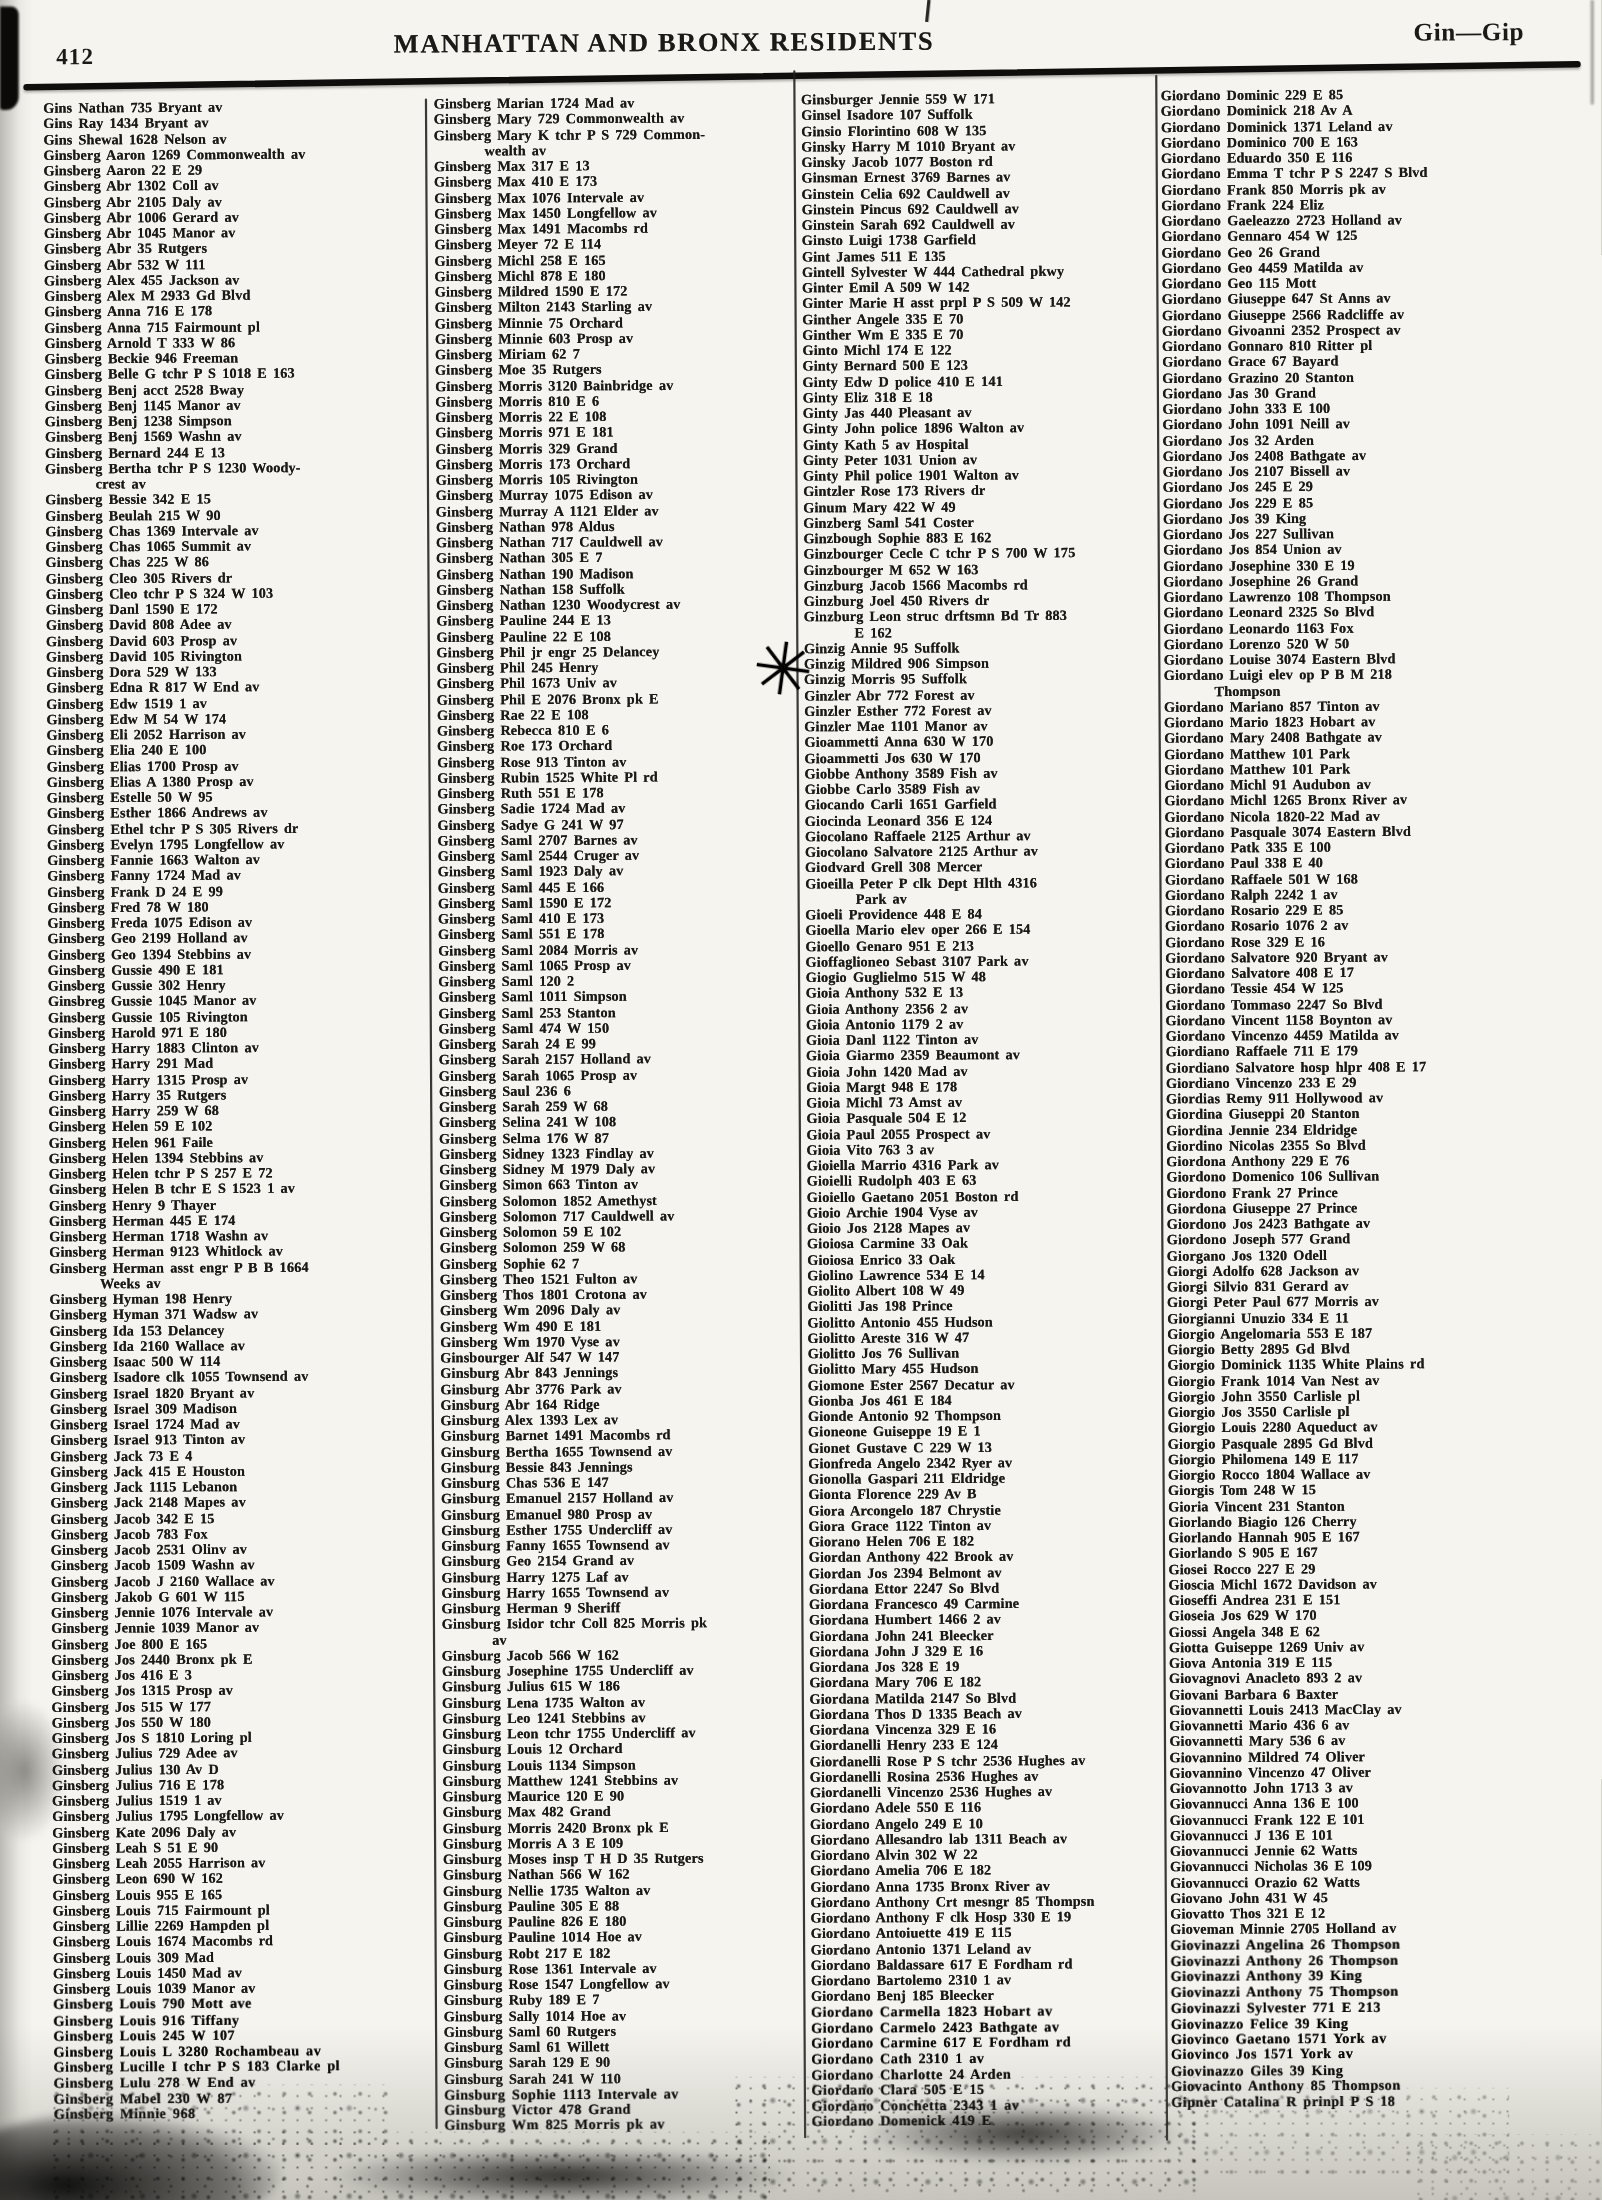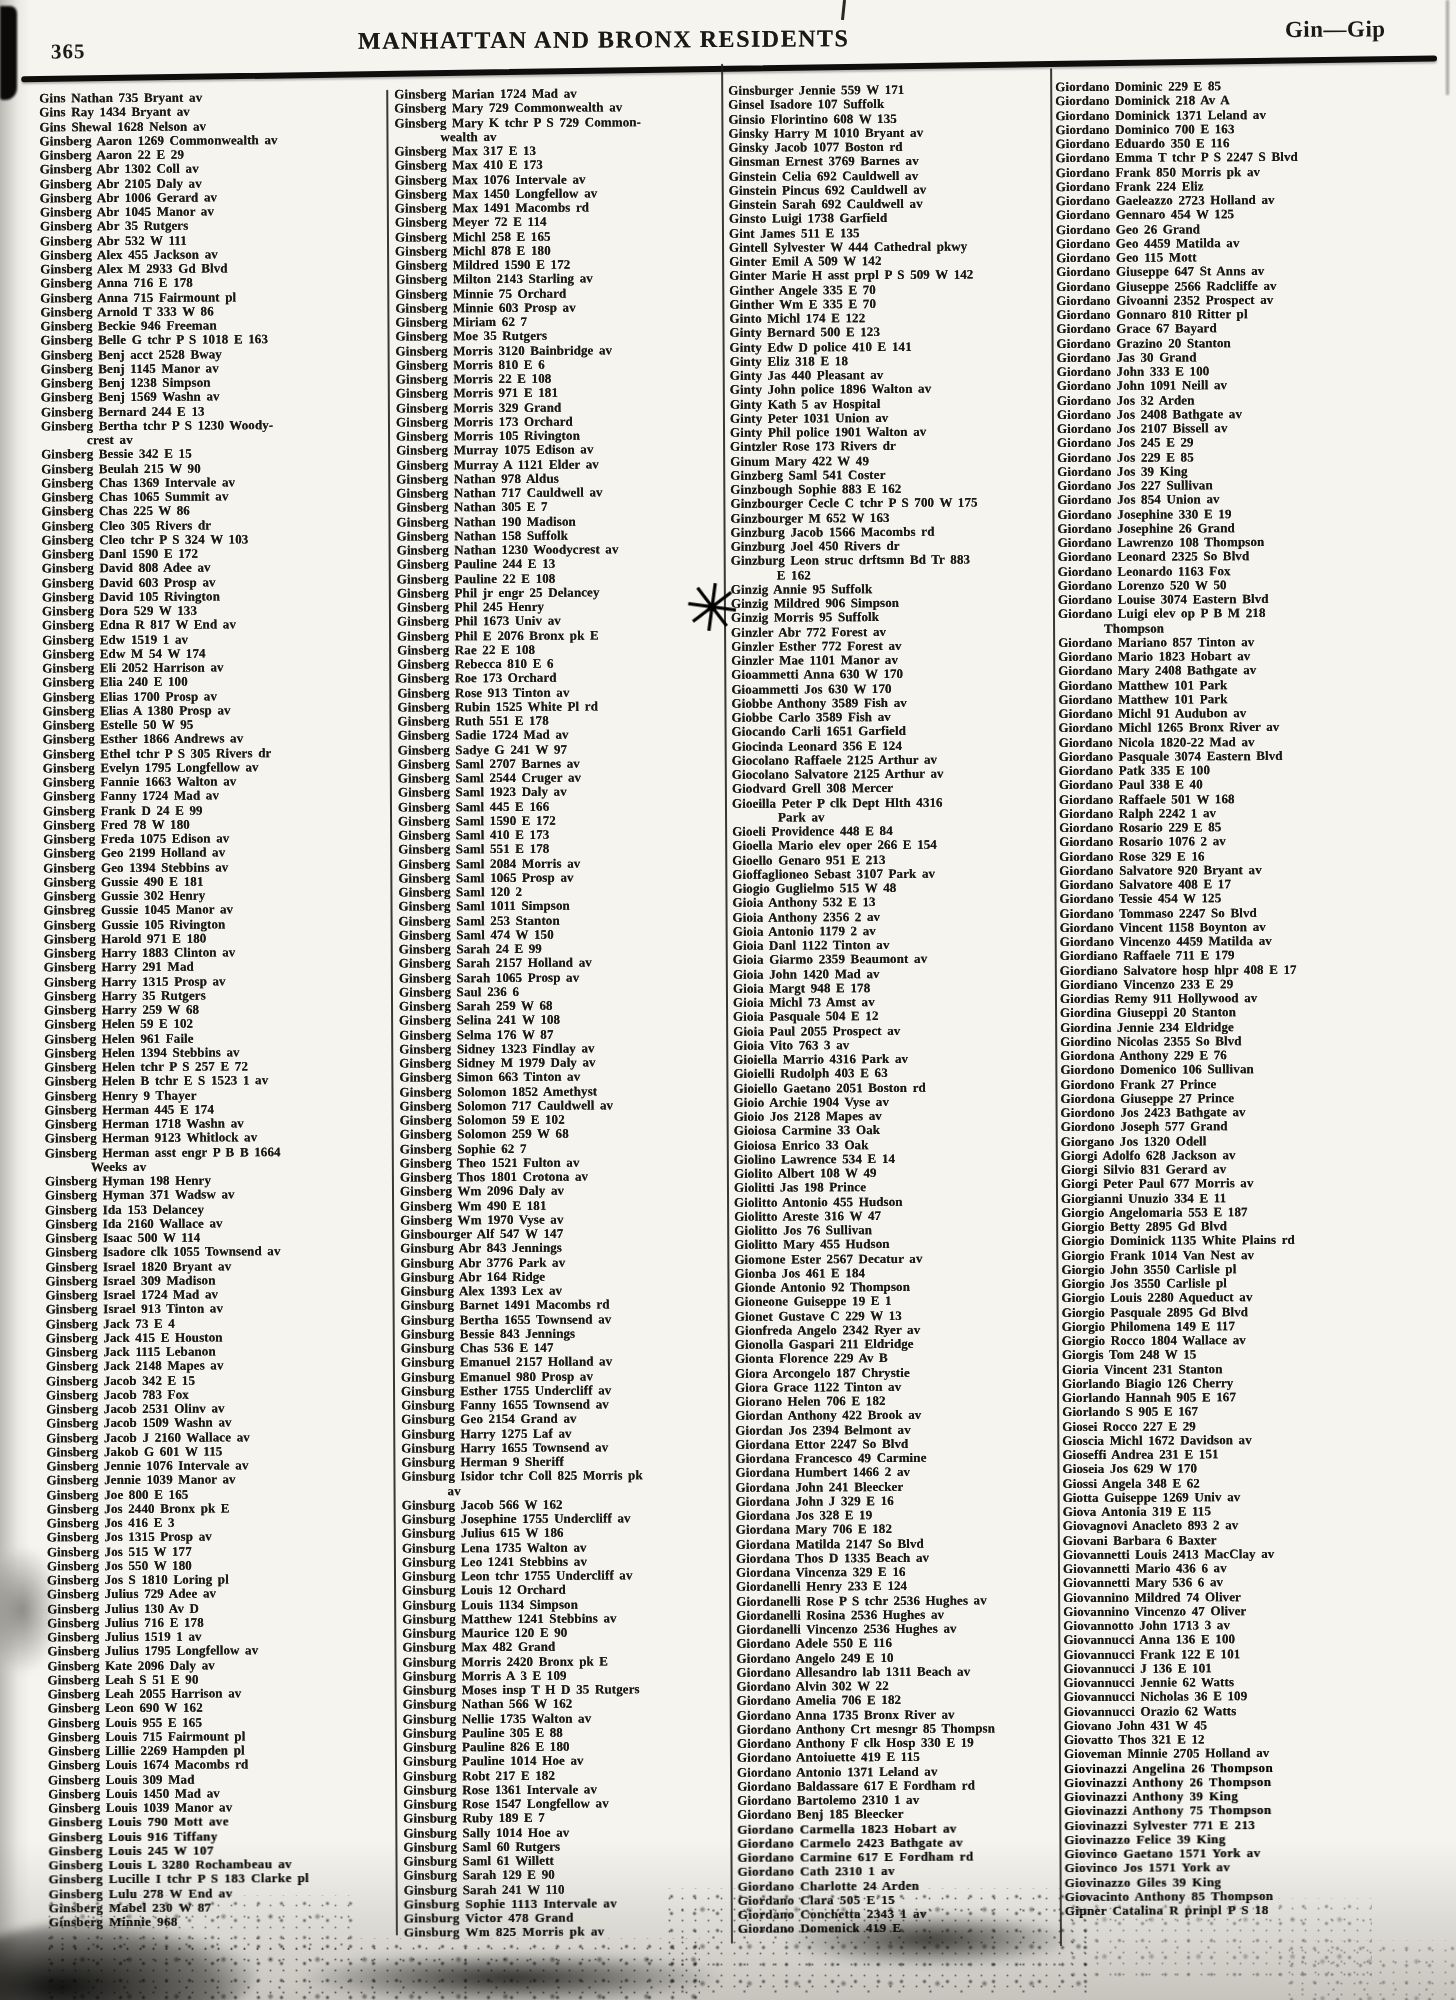--- a/index.html
+++ b/index.html
@@ -68,21 +68,21 @@
   #stain-left{left:-15px;top:1545px;width:75px;height:130px;border-radius:50%;
       background:radial-gradient(ellipse,rgba(40,38,34,.5),rgba(40,38,34,0) 70%);filter:blur(3px);}
   #stain-col1-fade{left:40px;top:1895px;width:320px;height:55px;opacity:.75;}
 </style>
 </head>
 <body>
 
 <div class="page">
   <div class="tilt">
 
-    <div class="pageno">365</div>
+    <div class="pageno">412</div>
     <div class="title">MANHATTAN AND BRONX RESIDENTS</div>
     <div class="range">Gin—Gip</div>
     <div class="hrule"></div>
 
     <div class="col" id="col1">
         <div class="line">Gins Nathan 735 Bryant av</div>
         <div class="line">Gins Ray 1434 Bryant av</div>
         <div class="line">Gins Shewal 1628 Nelson av</div>
         <div class="line">Ginsberg Aaron 1269 Commonwealth av</div>
         <div class="line">Ginsberg Aaron 22 E 29</div>

